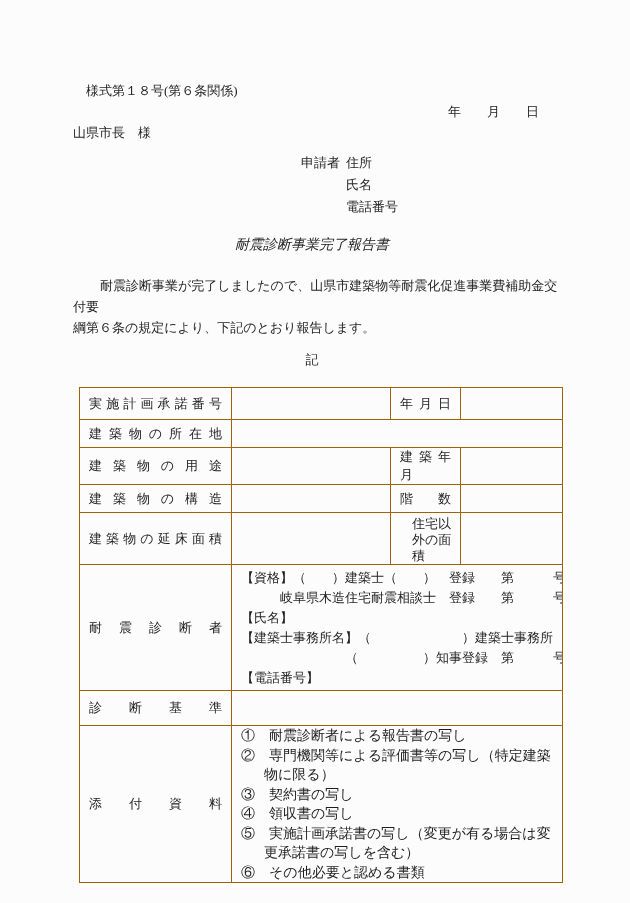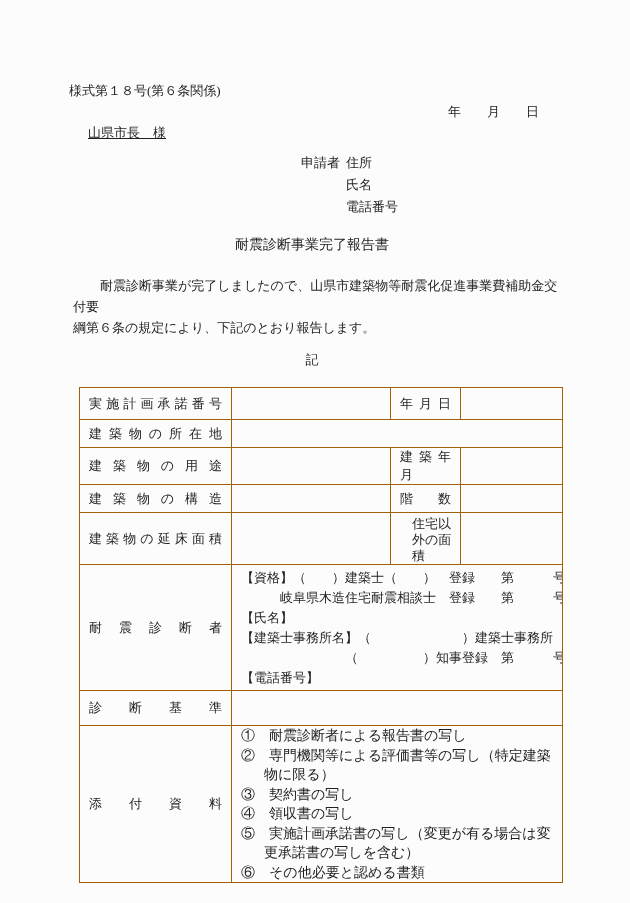--- a/index.html
+++ b/index.html
@@ -7,29 +7,29 @@
     position:relative;
     width:630px; height:903px;
     box-sizing:border-box;
     padding:80px 67px 0 61px;
     background:#fcfcfc;
     color:#1f1f1f;
     font-family:"Liberation Serif","DejaVu Serif",serif;
     font-size:13px;
     overflow:hidden;
   }
-  .form-number { margin-left:8px; line-height:21px; }
+  .form-number { margin-left:25px; line-height:21px; }
   .date-line   { line-height:21px; text-align:right; padding-right:24px; }
-  .addressee   { margin-left:27px; line-height:21px;text-decoration:underline; }
+  .addressee   { margin-left:12px; line-height:21px; }
 
   .applicant { display:flex; margin:9px 0 16px 240px; line-height:22px; }
   .applicant .app-label { margin-right:6px; white-space:pre; }
   .applicant .app-fields > div { line-height:22px; }
 
-  .doc-title { font-size:14px; font-weight:normal; text-align:center; margin:8px 0 0 0; line-height:22px; }
+  .doc-title { font-size:14px; font-weight:normal; text-align:center; margin:8px 0 0 0; line-height:22px;font-style:italic; }
 
   .body-text { margin:19px 0 0 12px; line-height:21px; }
   .body-text .line1 { text-indent:27px; }
 
   .remark { text-align:center; margin-top:11px; line-height:21px; }
 
   table.form-table {
     border-collapse:collapse;
     table-layout:fixed;
     width:484px;

